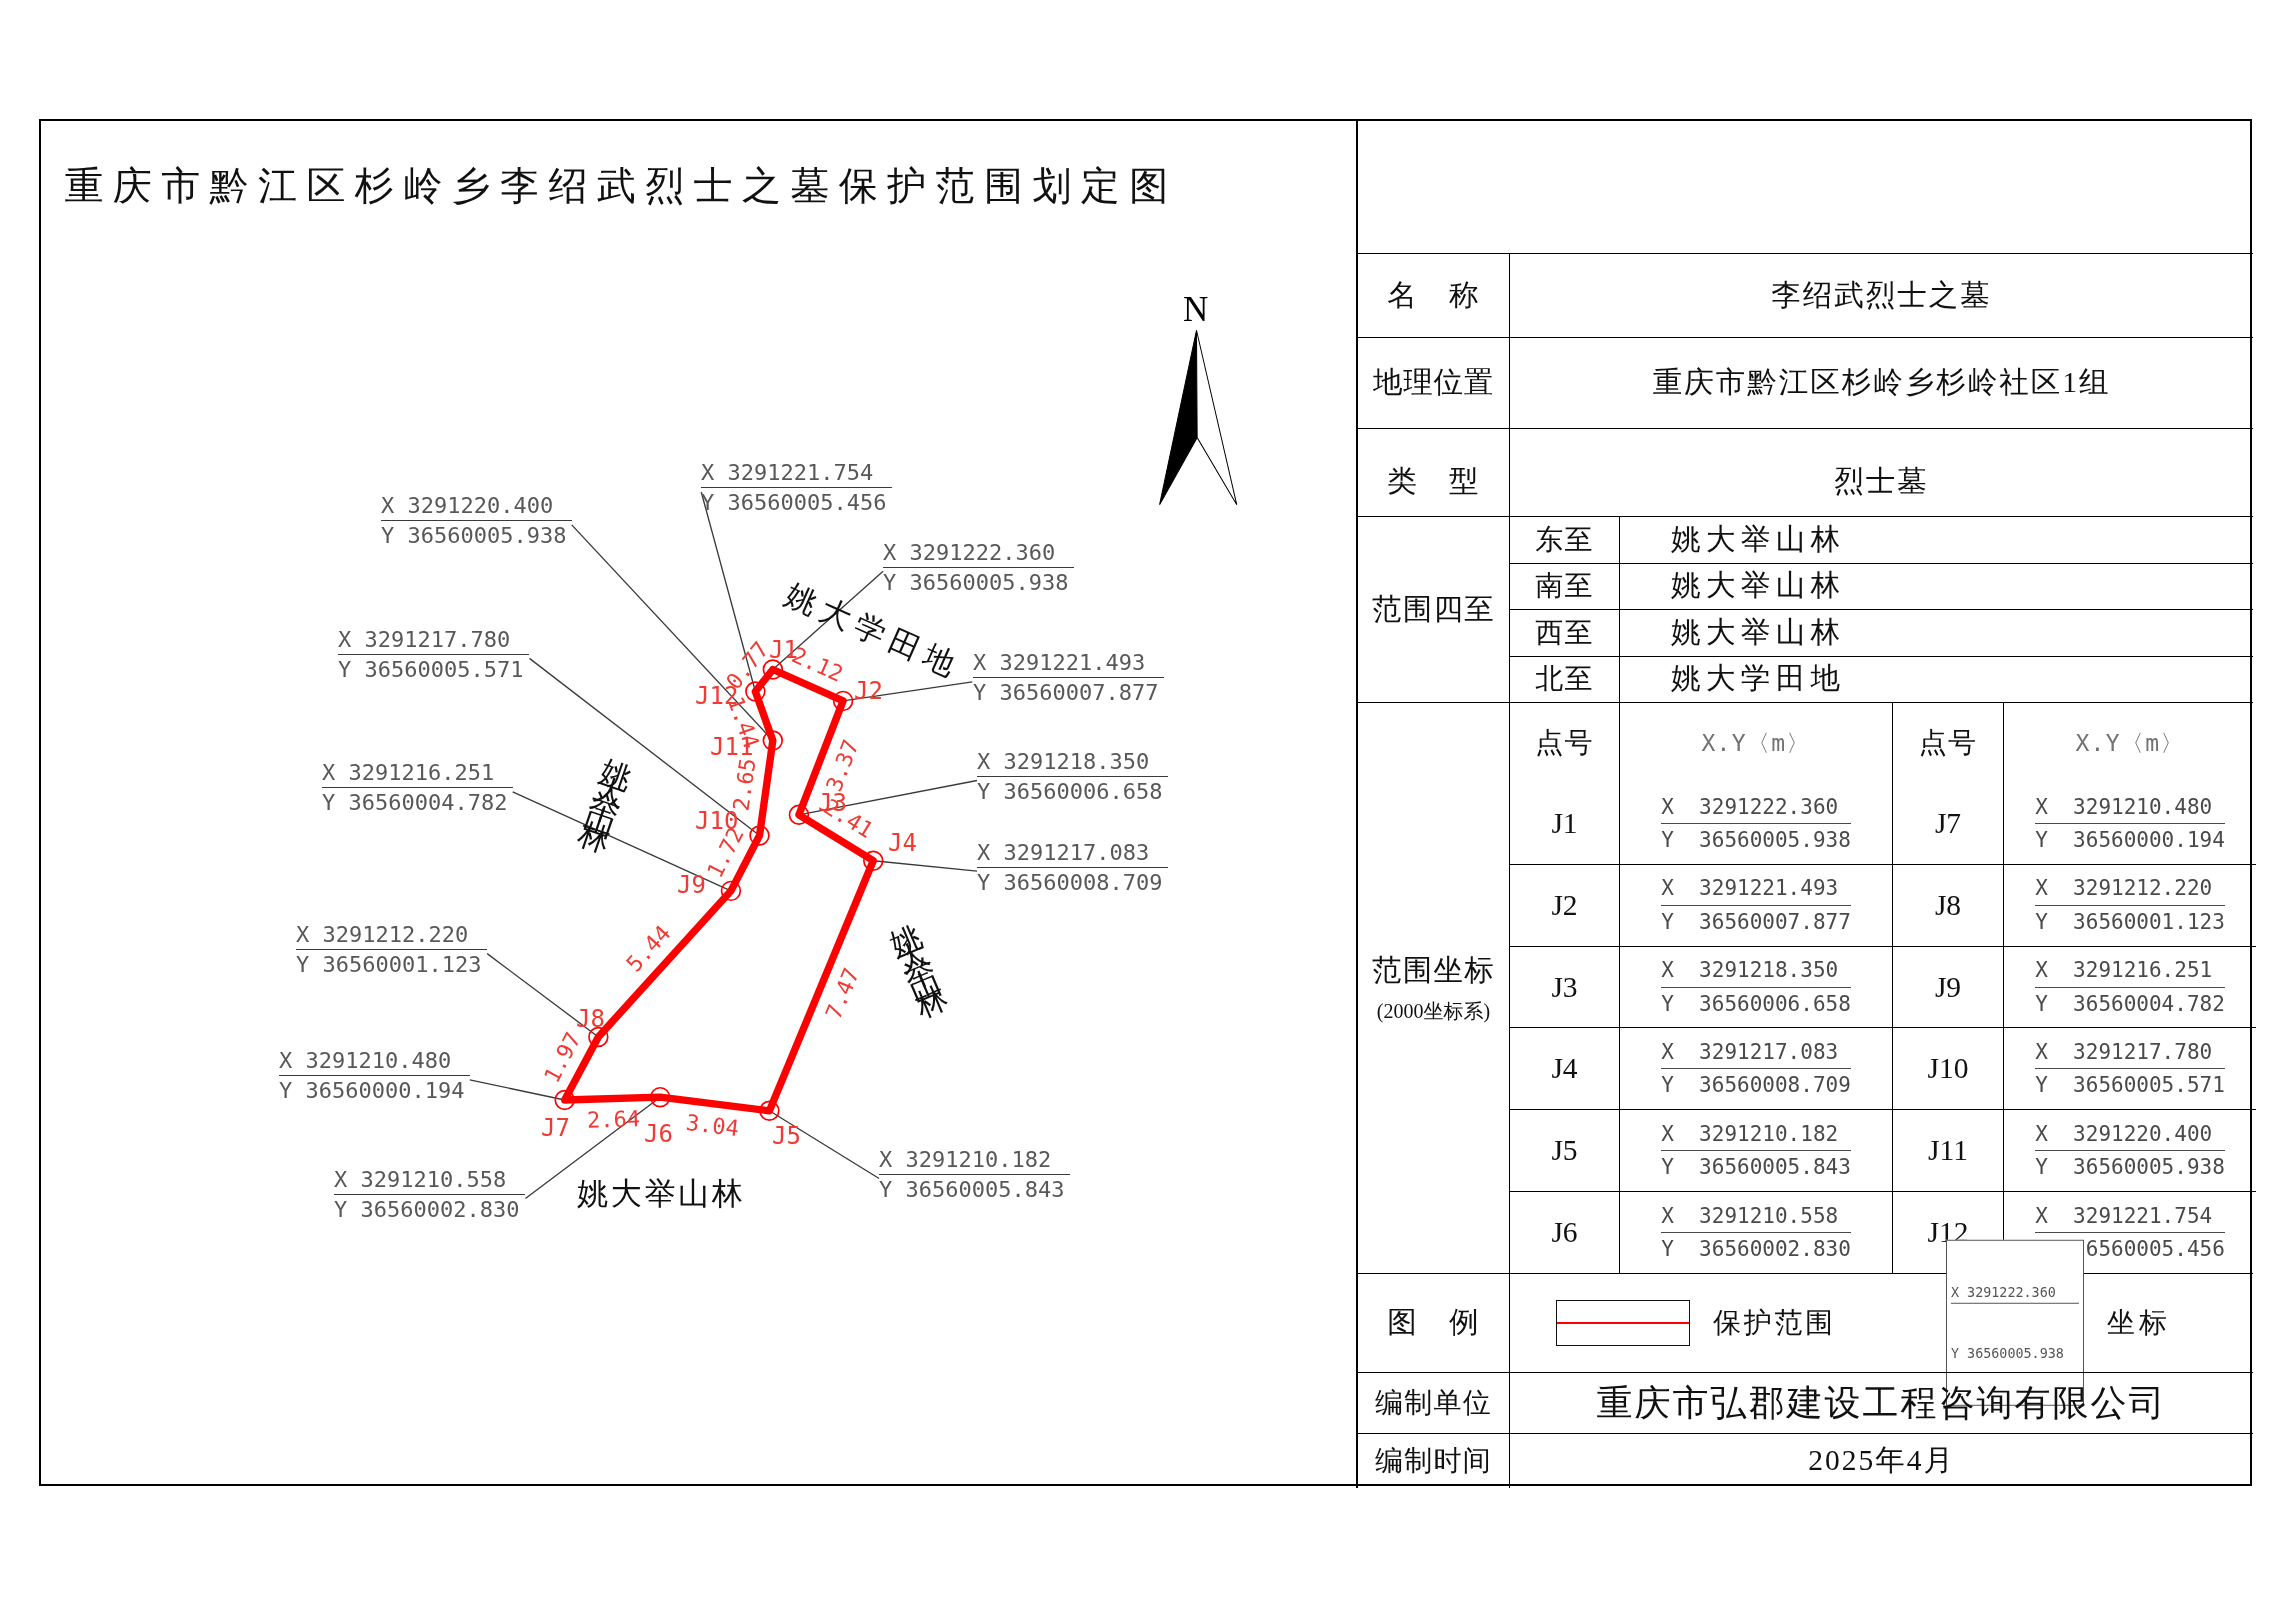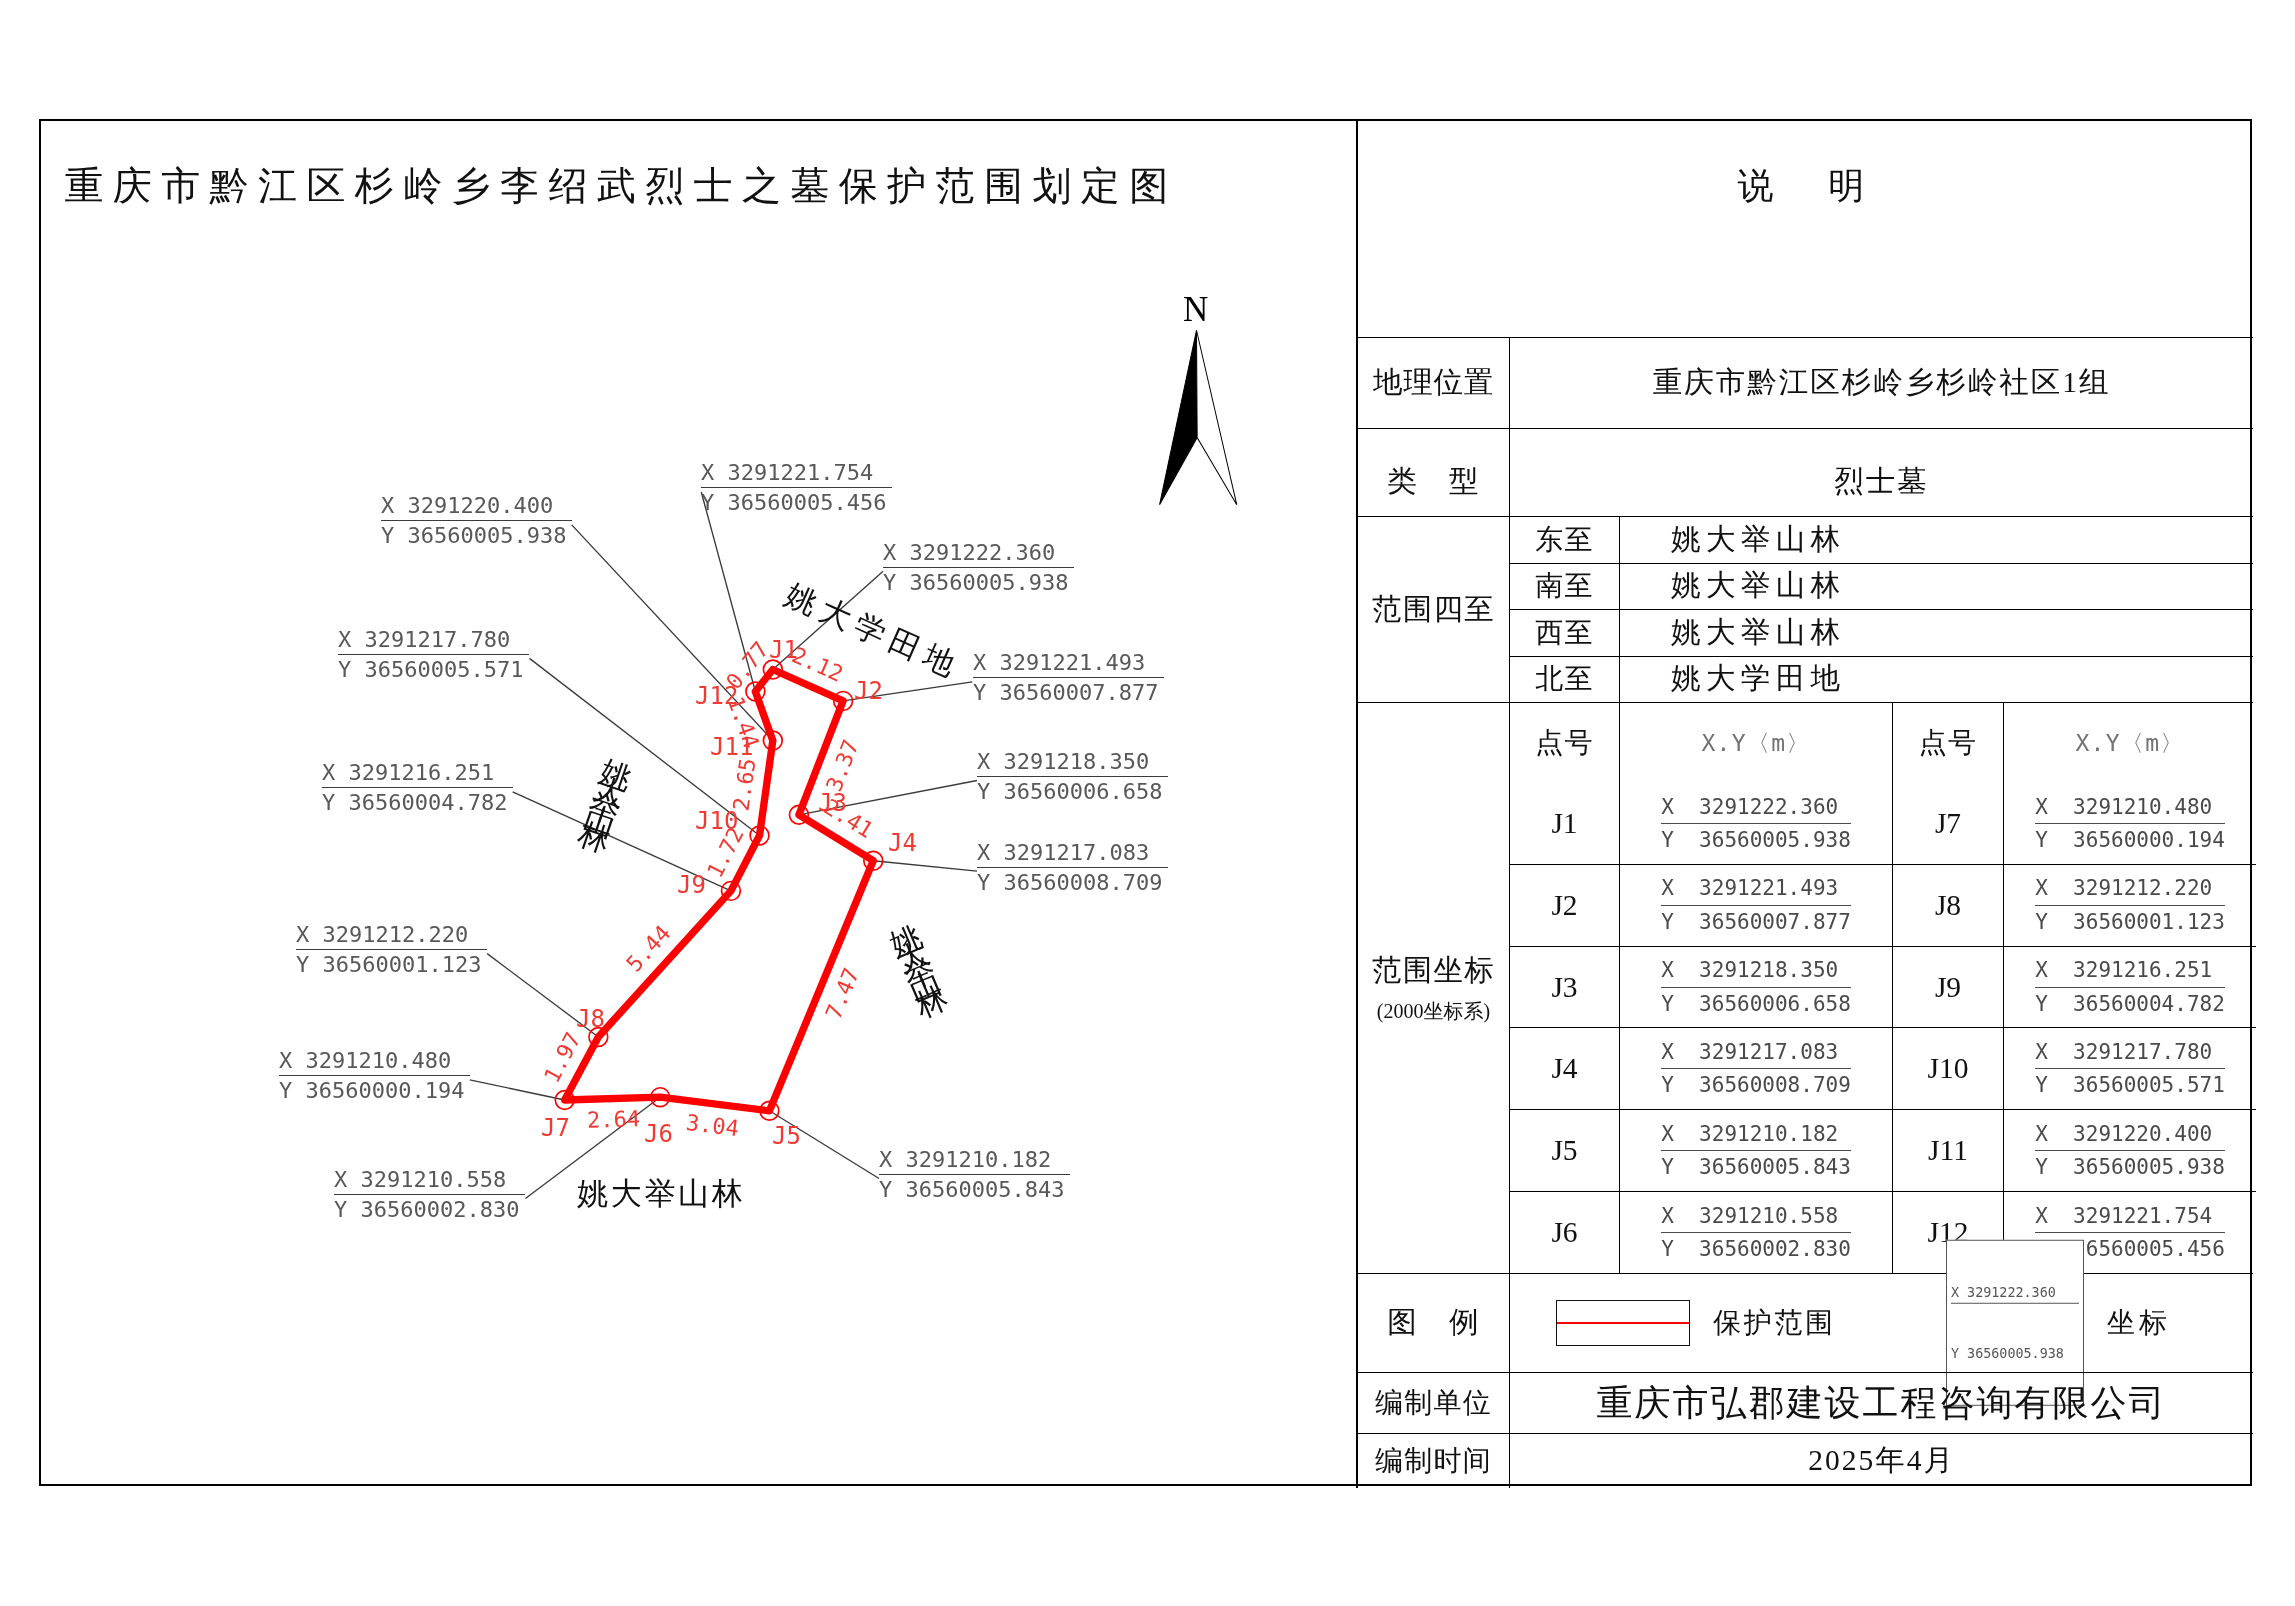--- a/index.html
+++ b/index.html
@@ -138,24 +138,25 @@
       <div class="alabel vert" style="left: 607px; top: 738px; letter-spacing: 16px; transform: rotate(19deg);">姚大举山林</div>
       <div class="alabel vert" style="left: 869px; top: 905px; letter-spacing: 16px; transform: rotate(-23deg);">姚大举山林</div>
       <div class="alabel" style="left: 577px; top: 1173px; letter-spacing: 2.7px;">姚大举山林</div>
     </div>
 
   <div class="title">重庆市黔江区杉岭乡李绍武烈士之墓保护范围划定图</div>
   <div class="north-n" style="left:1183px;top:290px;">N</div>
 
   <div class="panel">
 
-    <div class="sec" style="top:0;height:134px;align-items:center;justify-content:center;">
-      <div style="font-size:36px;letter-spacing:9.4px;">说　明</div>
-    </div>
-
+
+    <div class="sec bt" style="top:134px;height:85px;">
+      <div class="lab">名　称</div>
+      <div class="val">李绍武烈士之墓</div>
+    </div>
 
     <div class="sec bt" style="top:218px;height:91px;">
       <div class="lab" style="letter-spacing:0.7px;">地理位置</div>
       <div class="val">重庆市黔江区杉岭乡杉岭社区1组</div>
     </div>
 
     <div class="sec bt" style="top:309px;height:107px;">
       <div class="lab">类　型</div>
       <div class="val">烈士墓</div>
     </div>

